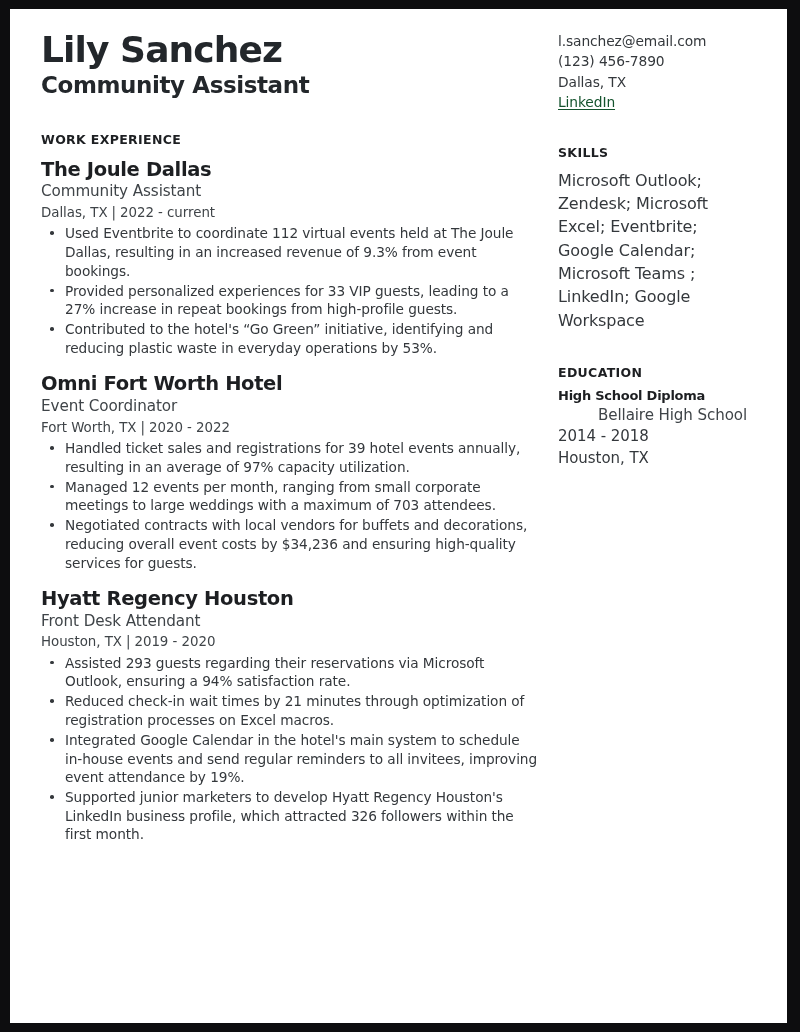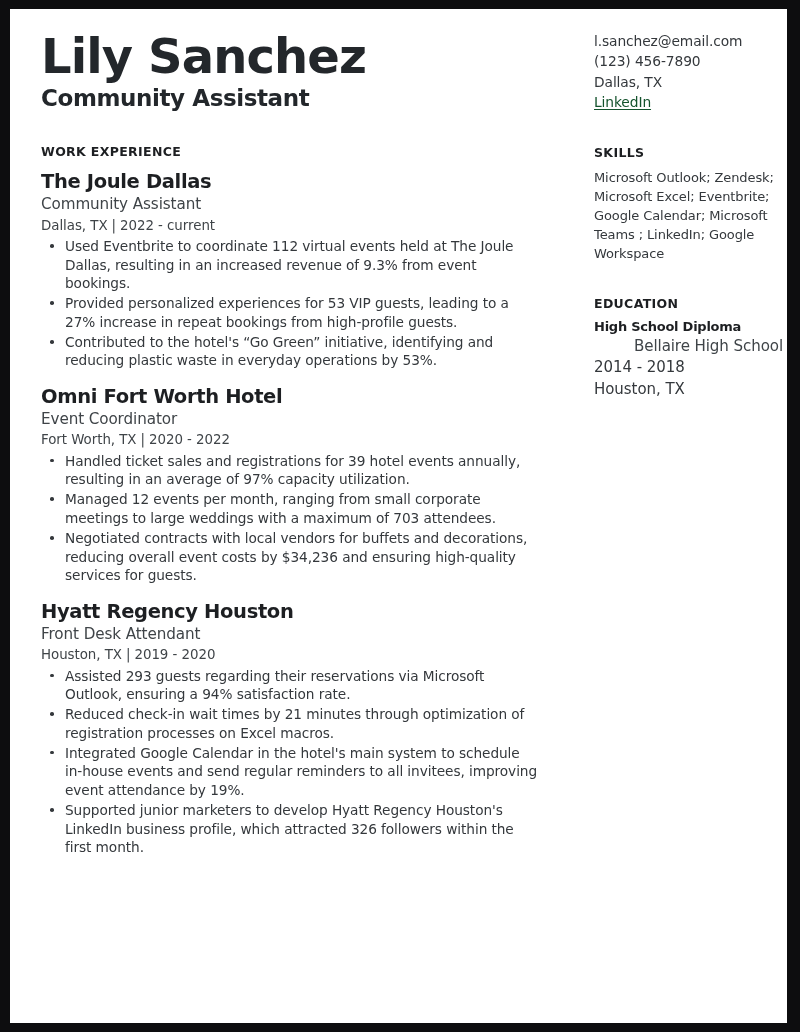--- a/index.html
+++ b/index.html
@@ -30,29 +30,29 @@
   
   .col-main {
     position: absolute;
     left: 31px;
     top: 22px;
     width: 500px;
   }
 
   .col-side {
     position: absolute;
-    left: 584px;
+    left: 548px;
     top: 22px;
     width: 200px;
   }
 
   
   .name {
     font-family: "DejaVu Sans", sans-serif;
-    font-size: 48px;
+    font-size: 36px;
     font-weight: bold;
     letter-spacing: -0.9px;
     color: #23272b;
     line-height: 1.06;
     margin-bottom: 3px;
   }
 
   .headline {
     font-size: 23px;
     font-weight: bold;
@@ -145,21 +145,21 @@
     color: #14532d;
     text-decoration: underline;
     text-underline-offset: 1.5px;
     display: inline-block;
     cursor: pointer;
   }
 
   .side-heading { margin-top: 32px; margin-bottom: 9px; }
 
   .skills-text {
-    font-size: 13px;
+    font-size: 16px;
     color: #34383c;
     line-height: 1.46;
     letter-spacing: -0.1px;
   }
 
   .edu-heading { margin-top: 33px; margin-bottom: 7px; }
 
   .edu-degree {
     font-size: 13px;
     font-weight: bold;
@@ -197,21 +197,21 @@
       <div class="section-heading main-section-heading">WORK EXPERIENCE</div>
 
       <div class="job">
         <div class="job-company">The Joule Dallas</div>
         <div class="job-title">Community Assistant</div>
         <div class="job-meta">
           <span>Dallas, TX</span><span class="sep">|</span><span>2022 - current</span>
         </div>
         <ul class="bullets">
           <li>Used Eventbrite to coordinate 112 virtual events held at The Joule Dallas, resulting in an increased revenue of 9.3% from event bookings.</li>
-          <li>Provided personalized experiences for 53 VIP guests, leading to a 27% increase in repeat bookings from high-profile guests.</li>
+          <li>Provided personalized experiences for 33 VIP guests, leading to a 27% increase in repeat bookings from high-profile guests.</li>
           <li>Contributed to the hotel's “Go Green” initiative, identifying and reducing plastic waste in everyday operations by 53%.</li>
         </ul>
       </div>
 
       <div class="job">
         <div class="job-company">Omni Fort Worth Hotel</div>
         <div class="job-title">Event Coordinator</div>
         <div class="job-meta">
           <span>Fort Worth, TX</span><span class="sep">|</span><span>2020 - 2022</span>
         </div>

